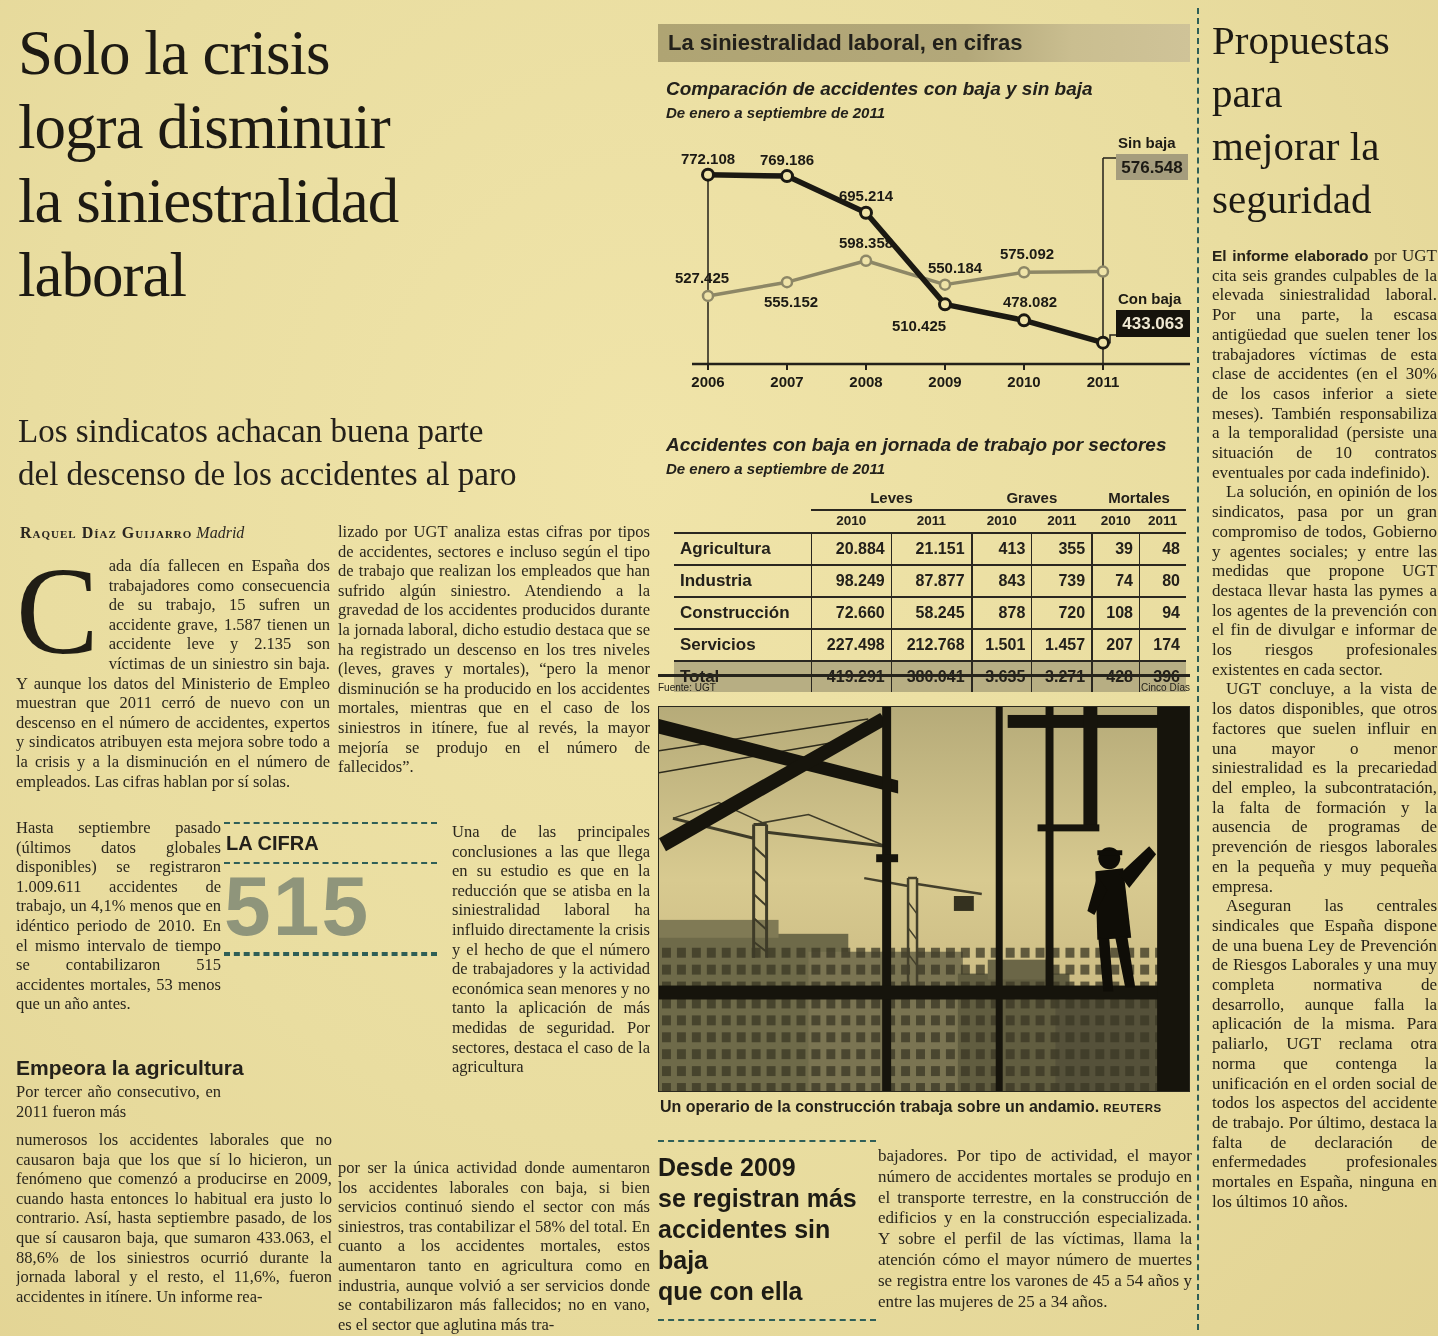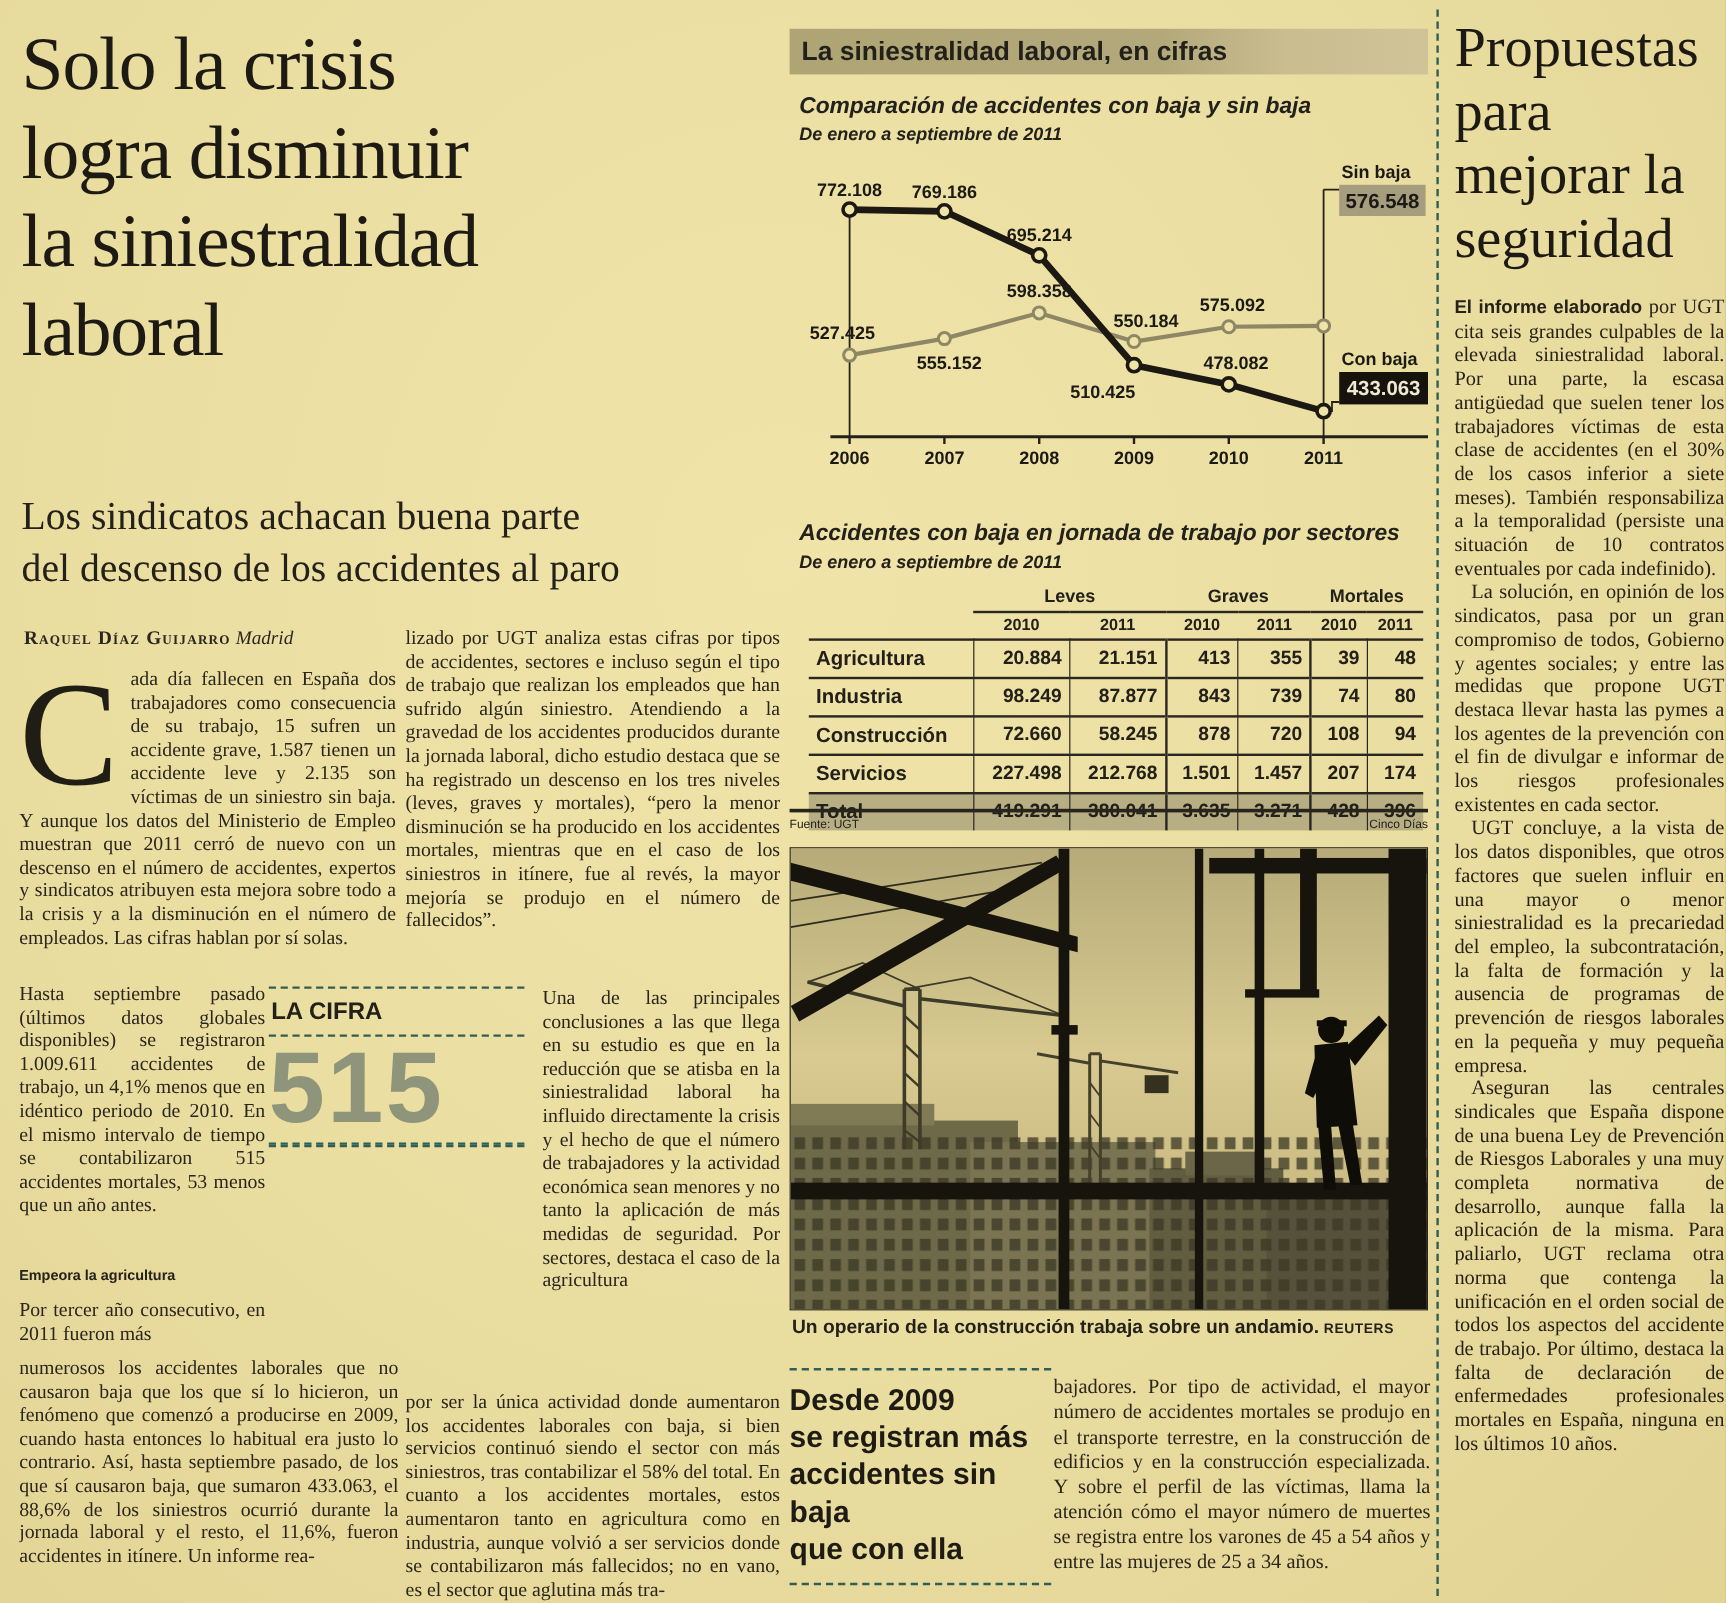--- a/index.html
+++ b/index.html
@@ -18,21 +18,21 @@
   
   #headline{left:18px;top:16px;width:644px;font-size:63px;line-height:74px;color:#1d1a13;letter-spacing:-1px;}
   #subheadline{left:18px;top:410px;width:644px;font-size:33px;line-height:43px;color:#24201a;}
   #byline{left:20px;top:524px;font-size:16px;color:#2a2620;}
   #byline .name{font-variant:small-caps;font-weight:700;letter-spacing:1px;}
   #byline .place{font-style:italic;}
   .body-text{font-size:16.5px;line-height:19.6px;color:#2a261d;}
   #col1-b1{left:16px;top:556px;width:314px;height:258px;}
   .dropcap{float:left;font-size:124px;line-height:100px;padding:6px 10px 0 0;color:#201d15;font-family:"Liberation Serif",serif;}
   #col1-b2{left:16px;top:818px;width:205px;height:238px;}
-  #col1-sub{left:16px;top:1056px;font-size:12px;font-weight:700;color:#24211a;}
+  #col1-sub{left:16px;top:1056px;font-size:21px;font-weight:700;color:#24211a;}
   #col1-b3n{left:16px;top:1082px;width:205px;height:44px;}
   #col1-b3w{left:16px;top:1130px;width:316px;height:206px;}
   #col2-b1{left:338px;top:522px;width:312px;height:302px;}
   #col2-b2{left:452px;top:822px;width:198px;height:336px;}
   #col2-b3{left:338px;top:1158px;width:312px;height:178px;}
 
   
   #cifra{left:224px;top:822px;width:213px;height:278px;}
   .dash-h{border-top:2px dashed #2f5f57;height:0;}
   #cifra .label{font-size:20px;font-weight:700;color:#23201a;padding:8px 2px 7px 2px;}
@@ -74,21 +74,21 @@
   #caption .credit{font-size:11.5px;letter-spacing:.5px;}
 
   
   #pullquote{left:658px;top:1140px;width:218px;}
   #pullquote .lines{padding:10px 0 12px 0;}
   #pullquote .ln{font-size:25px;line-height:31px;font-weight:700;color:#1d1b14;font-family:"Liberation Sans",sans-serif;}
   #bottom-text{left:878px;top:1146px;width:314px;height:188px;font-size:17px;line-height:20.8px;}
 
   
   #vdash{left:1197px;top:8px;height:1322px;width:0;border-left:2.5px dashed #2f5f57;}
-  #prop-headline{left:1212px;top:14px;width:224px;font-size:47px;line-height:53px;color:#1d1a13;}
+  #prop-headline{left:1212px;top:14px;width:224px;font-size:41px;line-height:53px;color:#1d1a13;}
   #prop-body{left:1212px;top:246px;width:225px;font-size:17px;line-height:19.7px;}
   #prop-body p{margin:0;}
   #prop-body p + p{text-indent:14px;}
   #prop-body .lead{font-weight:700;font-family:"Liberation Sans",sans-serif;font-size:15.5px;}
 
   .ax{font:700 15px "Liberation Sans",sans-serif;fill:#1c1a14;}
   .dl{font:700 15px "Liberation Sans",sans-serif;fill:#1c1a14;}
   .lg{font:700 15px "Liberation Sans",sans-serif;fill:#1c1a14;}
   .lgv{font:700 17px "Liberation Sans",sans-serif;}
 </style>

